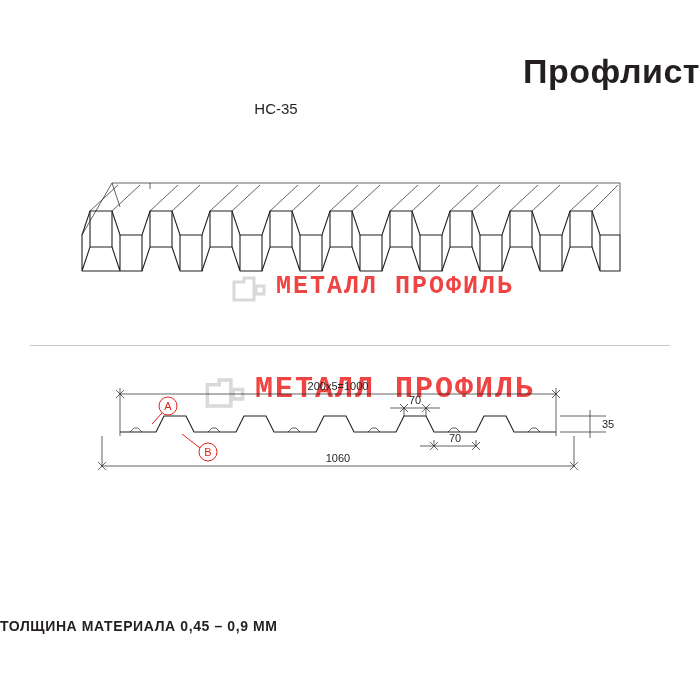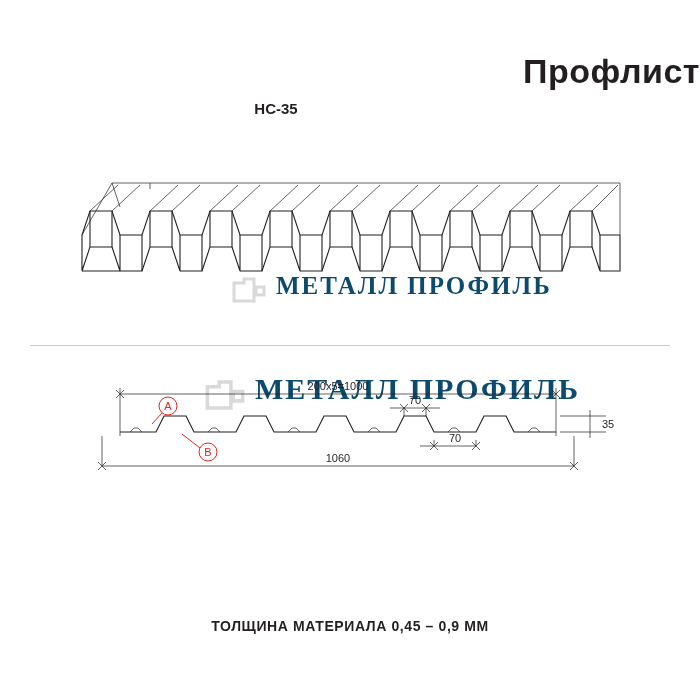--- a/index.html
+++ b/index.html
@@ -32,37 +32,36 @@
     letter-spacing: 0.5px;
     color: #231f20;
   }
   .subtitle {
     position: absolute;
     left: 0;
     top: 100px;
     width: 552px;
     text-align: center;
     font-size: 15px;
-    font-weight: bold;
+    font-weight: normal;
     color: #231f20;
   }
   .divider {
     position: absolute;
     left: 30px;
     top: 345px;
     width: 640px;
     height: 1px;
     background: #c9c9c9;
   }
   .footer-note {
     position: absolute;
     left: 0;
     top: 618px;
     width: 700px;
-    text-align: center;
     font-size: 14px;
     font-weight: bold;
     letter-spacing: 0.6px;
     color: #231f20;
   }
   .iso-wrap {
     position: absolute;
     left: 60px;
     top: 175px;
     width: 580px;
@@ -73,23 +72,23 @@
     left: 90px;
     top: 360px;
     width: 540px;
     height: 130px;
   }
   .wm {
     position: absolute;
     pointer-events: none;
   }
   .wm-text {
-    font-family: Liberation Serif, serif;
+    font-family: Liberation Mono, monospace;
     font-weight: bold;
-    color: #0c4a6e;
+    color: #ef4444;
     letter-spacing: 2px;
     white-space: nowrap;
   }
   .wm1 { left: 232px; top: 272px; }
   .wm1 .wm-text { font-size: 25px; }
   .wm2 { left: 205px; top: 372px; }
   .wm2 .wm-text { font-size: 30px; }
   .wm-logo {
     display: inline-block;
     vertical-align: middle;

